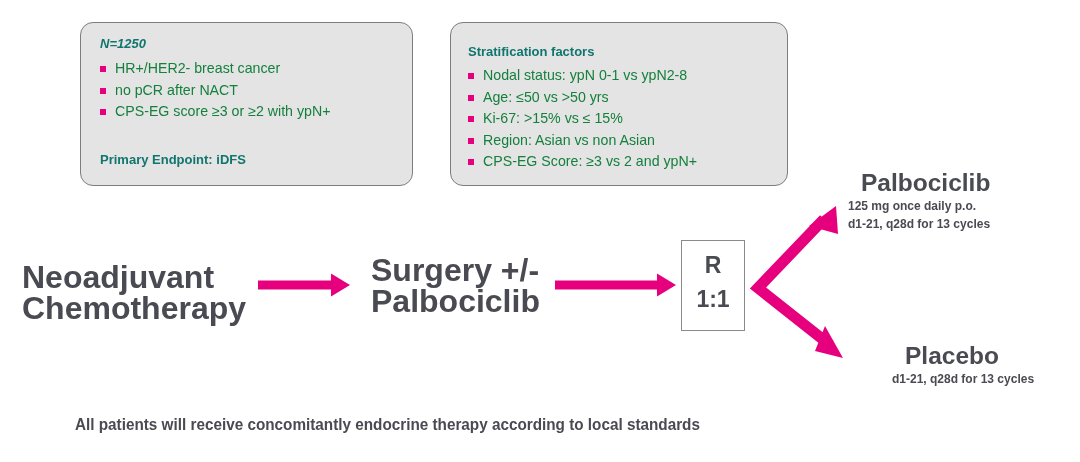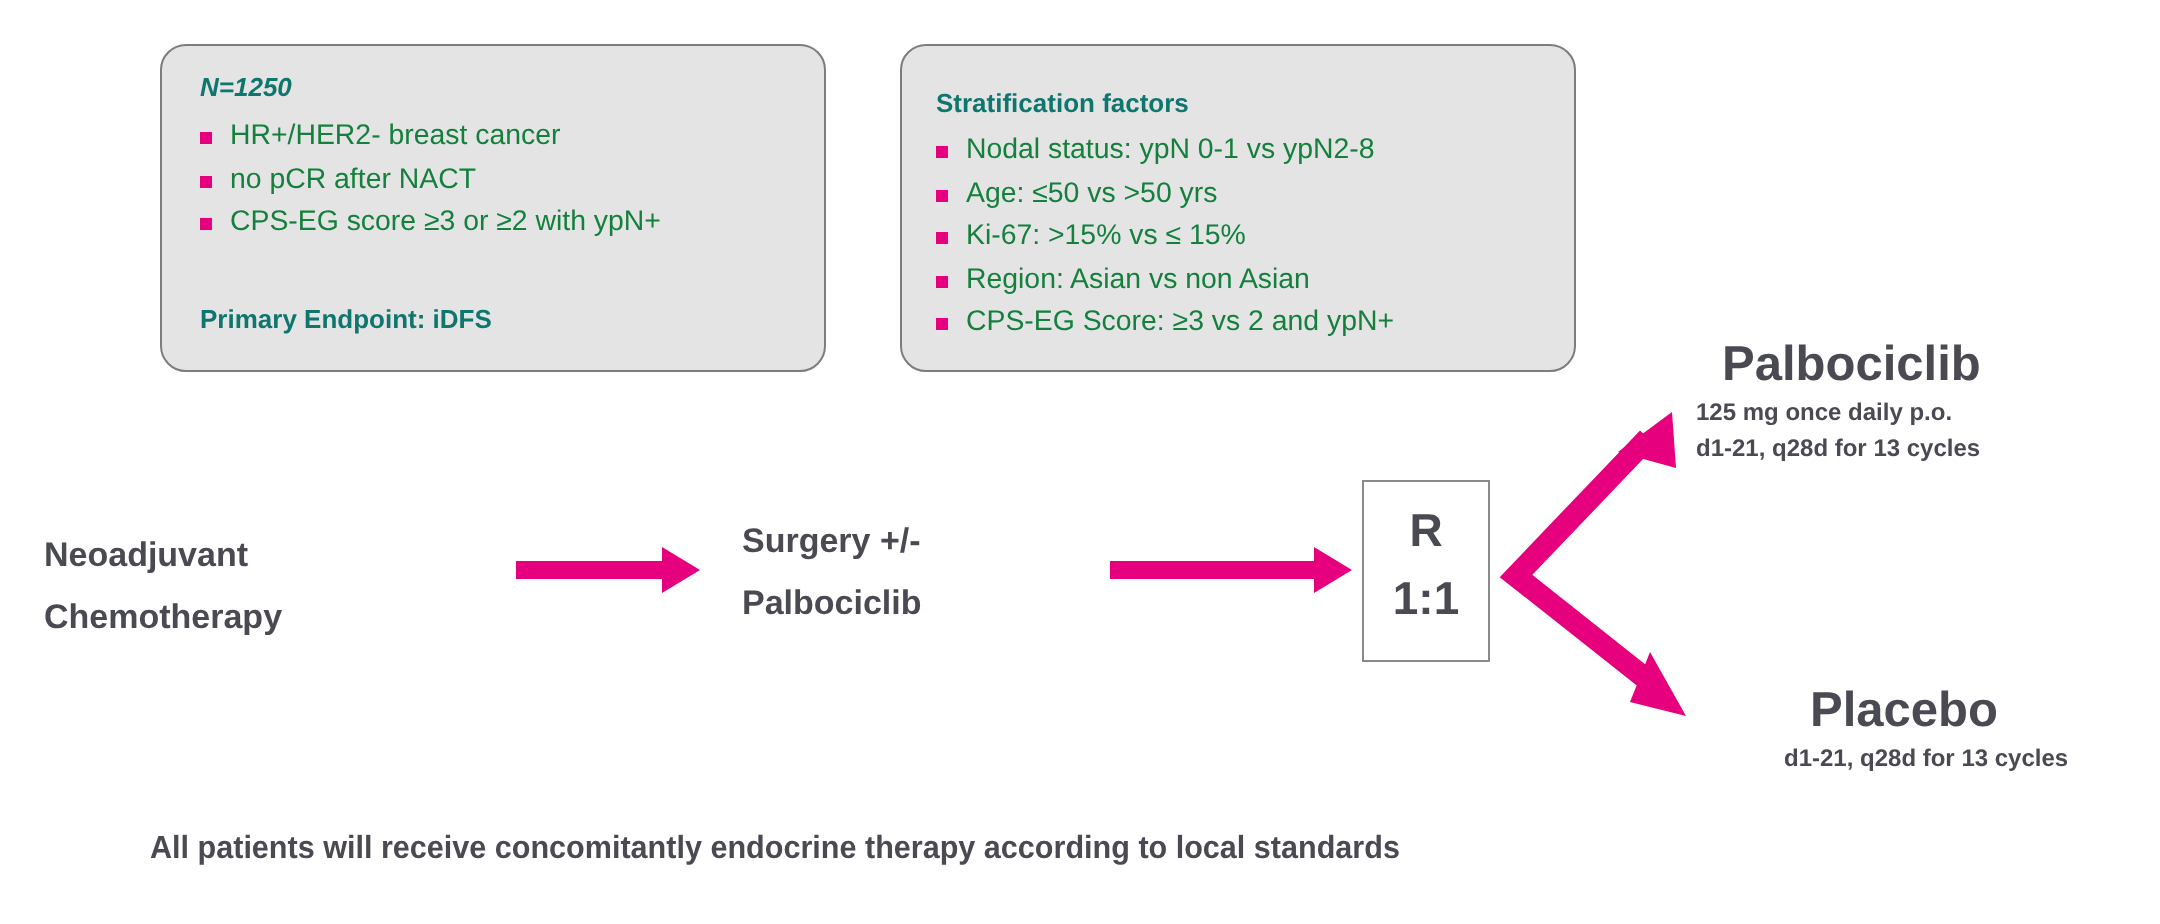--- a/index.html
+++ b/index.html
@@ -65,21 +65,21 @@
   #elig-endpoint{ left: 100px; top: 152px; }
 
   
   #strat-title { left: 468px; top: 44px; }
   #strat-list  { left: 468px; top: 65px; }
 
   
   .stage-label {
     position: absolute;
     font-weight: bold;
-    font-size: 17px;
+    font-size: 32px;
     line-height: 31px;
     color: #4a4a52;
     white-space: nowrap;
   }
   #stage-neoadjuvant { left: 22px;  top: 262px; }
   #stage-surgery     { left: 371px; top: 255px; }
 
   
   #rbox {
     position: absolute;

